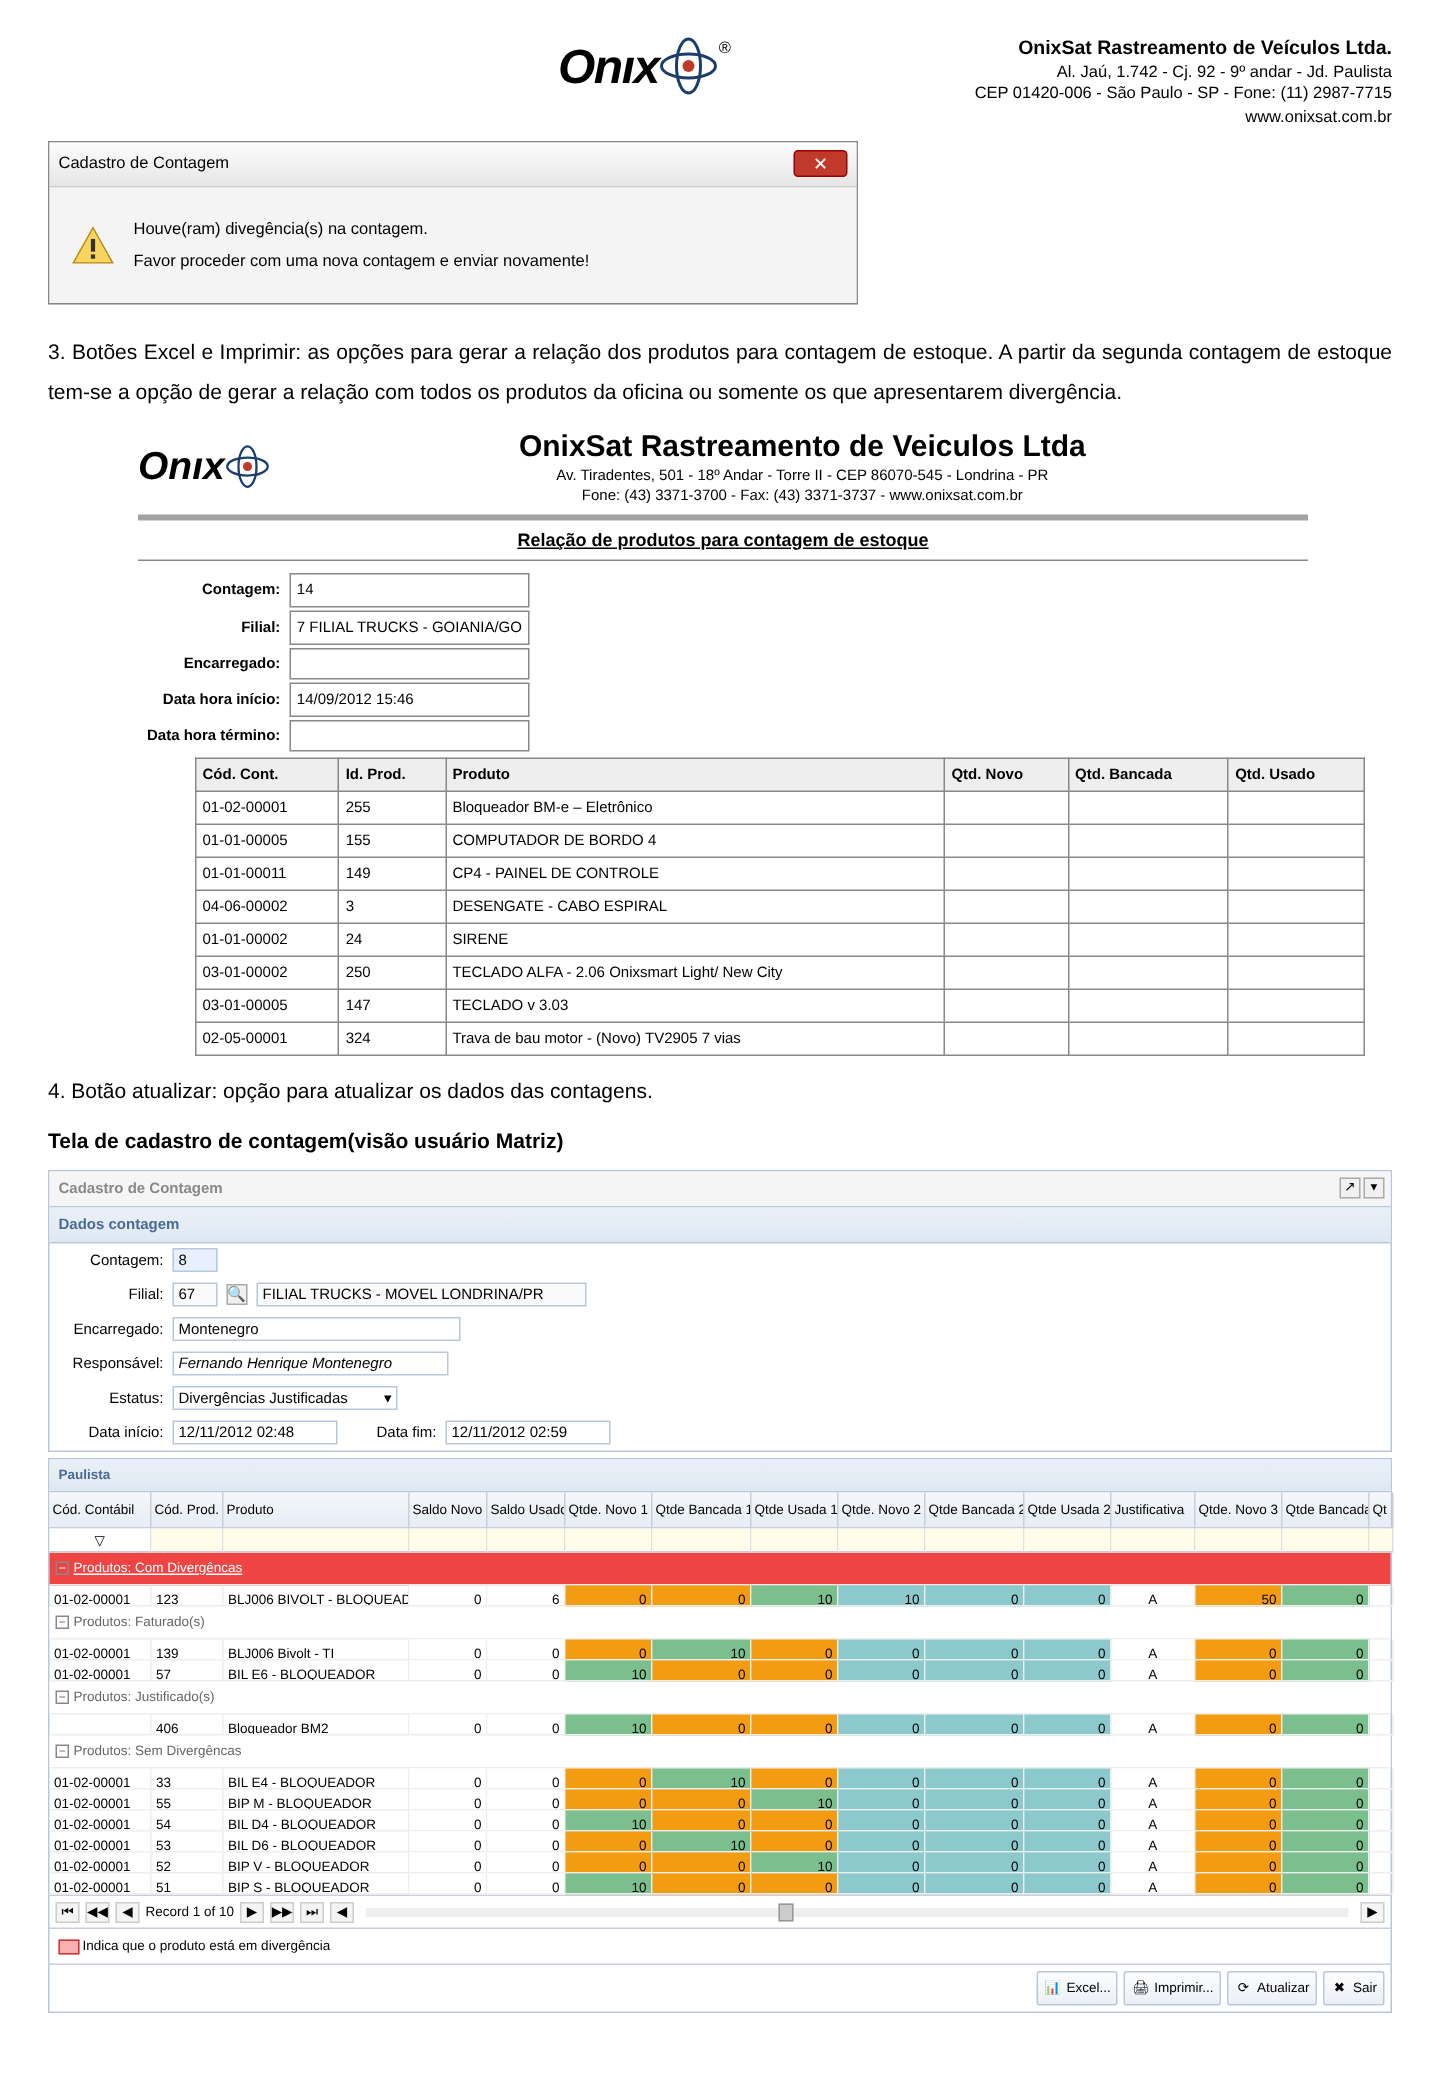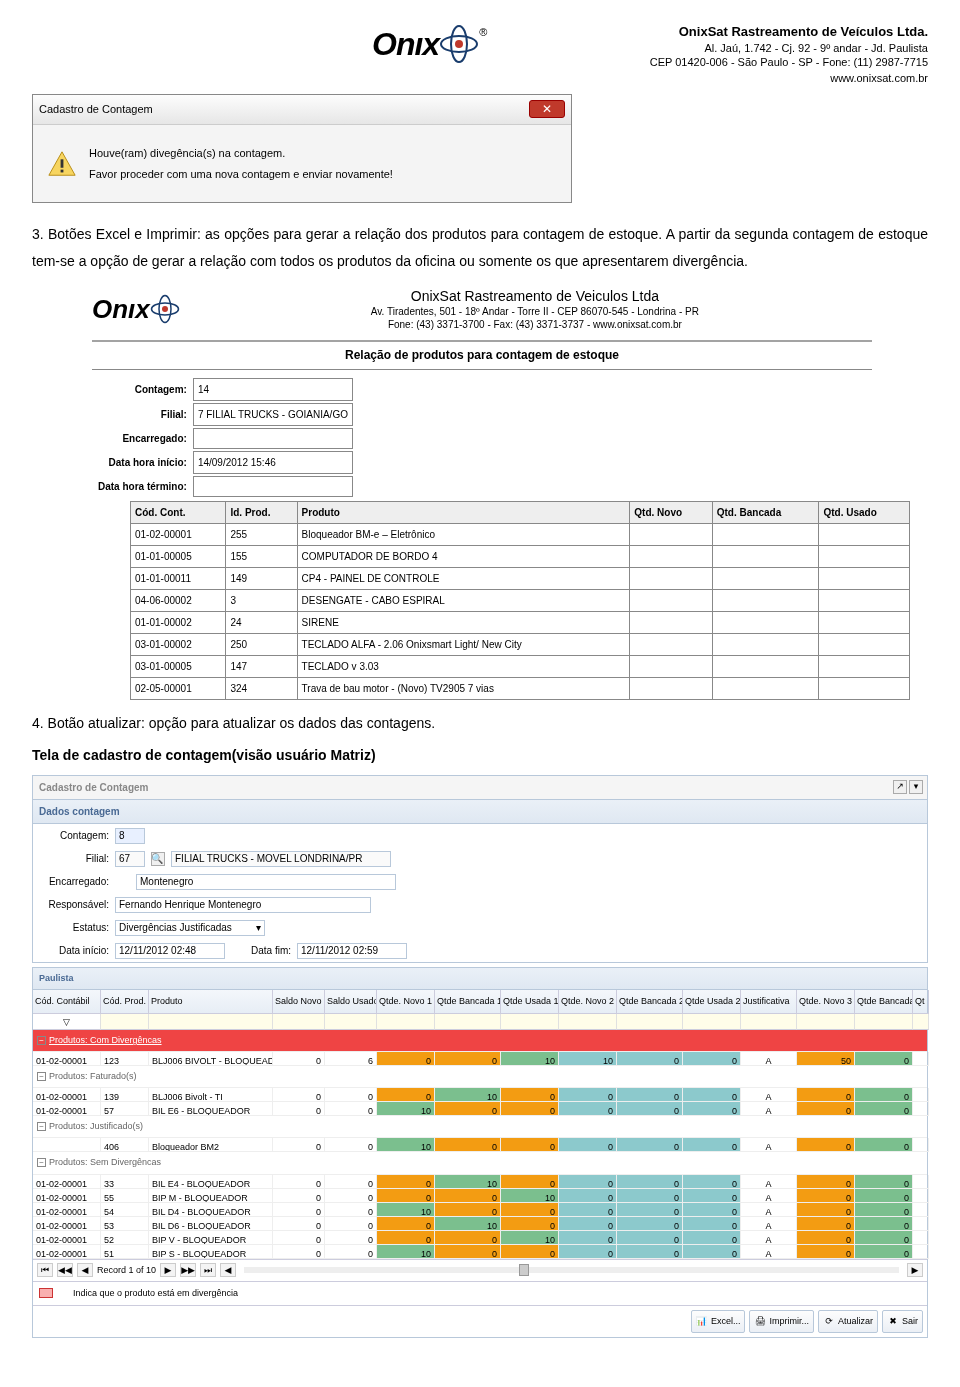--- a/index.html
+++ b/index.html
@@ -23,23 +23,23 @@
   .dialog-body { display: flex; align-items: center; padding: 18px 14px; background: #f4f4f4; }
   .warn-icon { width: 30px; height: 30px; margin-right: 12px; }
   .dialog-footer { display:flex; justify-content:flex-end; padding: 6px 10px 10px; background:#f4f4f4;}
   .ok-btn { border:1px solid #999; background:linear-gradient(#fefefe,#e0e0e0); padding:2px 24px; font-size:11px; border-radius:2px;}
 
   
   .report { width: 780px; margin: 10px 0 10px 60px; font-size: 11px; }
   .report-head { display:flex; align-items:center; gap:18px;}
   .report-head .report-logo { font-size:26px; font-weight:bold; font-style:italic;}
   .report-head .rh-right { text-align:center; flex:1;}
-  .report-head .rh-right .rh-company { font-weight:normal; font-size:14px;}
+  .report-head .rh-right .rh-company { font-weight:bold; font-size:20px;}
   .report-head .rh-right div { font-size:10px; line-height:1.3;}
-  .report-title { text-align:center; font-weight:bold; font-size:12px; margin:6px 0; border-top:2px solid #a3a3a3;border-bottom:1px solid #888; padding:2px 0;}
+  .report-title { text-align:center; font-weight:bold; font-size:12px; margin:6px 0; border-top:4px solid #a3a3a3;border-bottom:1px solid #888; padding:2px 0;text-decoration:underline;}
   .report-meta td { font-size:10px; padding:1px 4px; white-space:nowrap;}
   .report-meta td.label { text-align:right; font-weight:bold; width:90px;}
   .report-table { width:100%; border-collapse: collapse; margin-top:2px;margin-left:38px; }
   .report-table th, .report-table td { border:1px solid #888; font-size:10px; padding:1px 4px; text-align:left;}
   .report-table th { background:#eee; font-weight:bold;}
 
   
   .form-panel { width:896px; border:1px solid #b8c8da; font-size:10px; background:#fff; margin-top:6px;}
   .panel-legend { background:linear-gradient(#eaf0f7,#dfe8f2); color:#4a6a94; font-weight:bold; padding:2px 6px; border-bottom:1px solid #b8c8da;}
   .corner { position:absolute; right:4px; top:4px; display:flex; gap:2px;}
@@ -66,21 +66,21 @@
   .c-orange { background:#f39c12;}
   .c-green { background:#7bbf8e;}
   .c-cyan { background:#8cc9cc;}
   .c-white { background:#fff;}
   .c-Abox { text-align:center !important;}
 
   .pager { display:flex; align-items:center; gap:4px; padding:2px 4px; border-top:1px solid #ccd; font-size:9px;}
   .pager .pbtn { border:1px solid #ccc; background:#f4f4f4; width:16px;height:14px; display:flex;align-items:center;justify-content:center;}
   .pager .ptrack { flex:1; height:6px; background:#eee; margin:0 4px; position:relative;}
   .pager .ptrack .phandle { position:absolute; left:42%; top:-3px; width:10px; height:12px; background:#ccc; border:1px solid #999;}
-  .legend-div { display:flex; align-items:center; gap:20px; padding:3px 6px; font-size:9px; border-top:1px solid #ccd;}
+  .legend-div { display:flex; align-items:center; gap:2px; padding:3px 6px; font-size:9px; border-top:1px solid #ccd;}
   .legend-div .sw { width:14px;height:10px; background:#f9b0b0; border:1px solid #c33;}
 
   .button-bar { display:flex; justify-content:flex-end; gap:4px; padding:4px; border-top:1px solid #ccd;}
   .tbtn { border:1px solid #b8c8da; background:linear-gradient(#fdfdfd,#ebeff5); padding:2px 4px; display:flex; align-items:center; gap:3px; font-size:9px; border-radius:2px;}
   .tbtn .ic { width:12px;height:12px; display:flex;align-items:center;justify-content:center;}
 </style>
 </head>
 <body>
 
 <div class="page">
@@ -261,25 +261,25 @@
         <div class="field" style="width:30px;background:#e8f0ff;">8</div>
       </div>
       <div class="form-row">
         <label>Filial:</label>
         <div class="field" style="width:30px;background:#fafafa;">67</div>
         <span class="search-glass">🔍</span>
         <div class="field" style="width:220px;background:#fafafa;">FILIAL TRUCKS - MOVEL LONDRINA/PR</div>
       </div>
       <div class="form-row">
         <label>Encarregado:</label>
-        <div class="field" style="width:260px;margin-left:21px;">Montenegro</div>
+        <div class="field" style="width:192px;">Montenegro</div>
       </div>
       <div class="form-row">
         <label>Responsável:</label>
-        <div class="field" style="width:256px;">Fernando Henrique Montenegro</div>
+        <div class="field" style="width:184px;font-style:italic;">Fernando Henrique Montenegro</div>
       </div>
       <div class="form-row">
         <label>Estatus:</label>
         <div class="field" style="width:150px;">
             <span>Divergências Justificadas</span>
             <span style="margin-left:auto;">▾</span>
           </div>
       </div>
       <div class="form-row">
         <label>Data início:</label>

